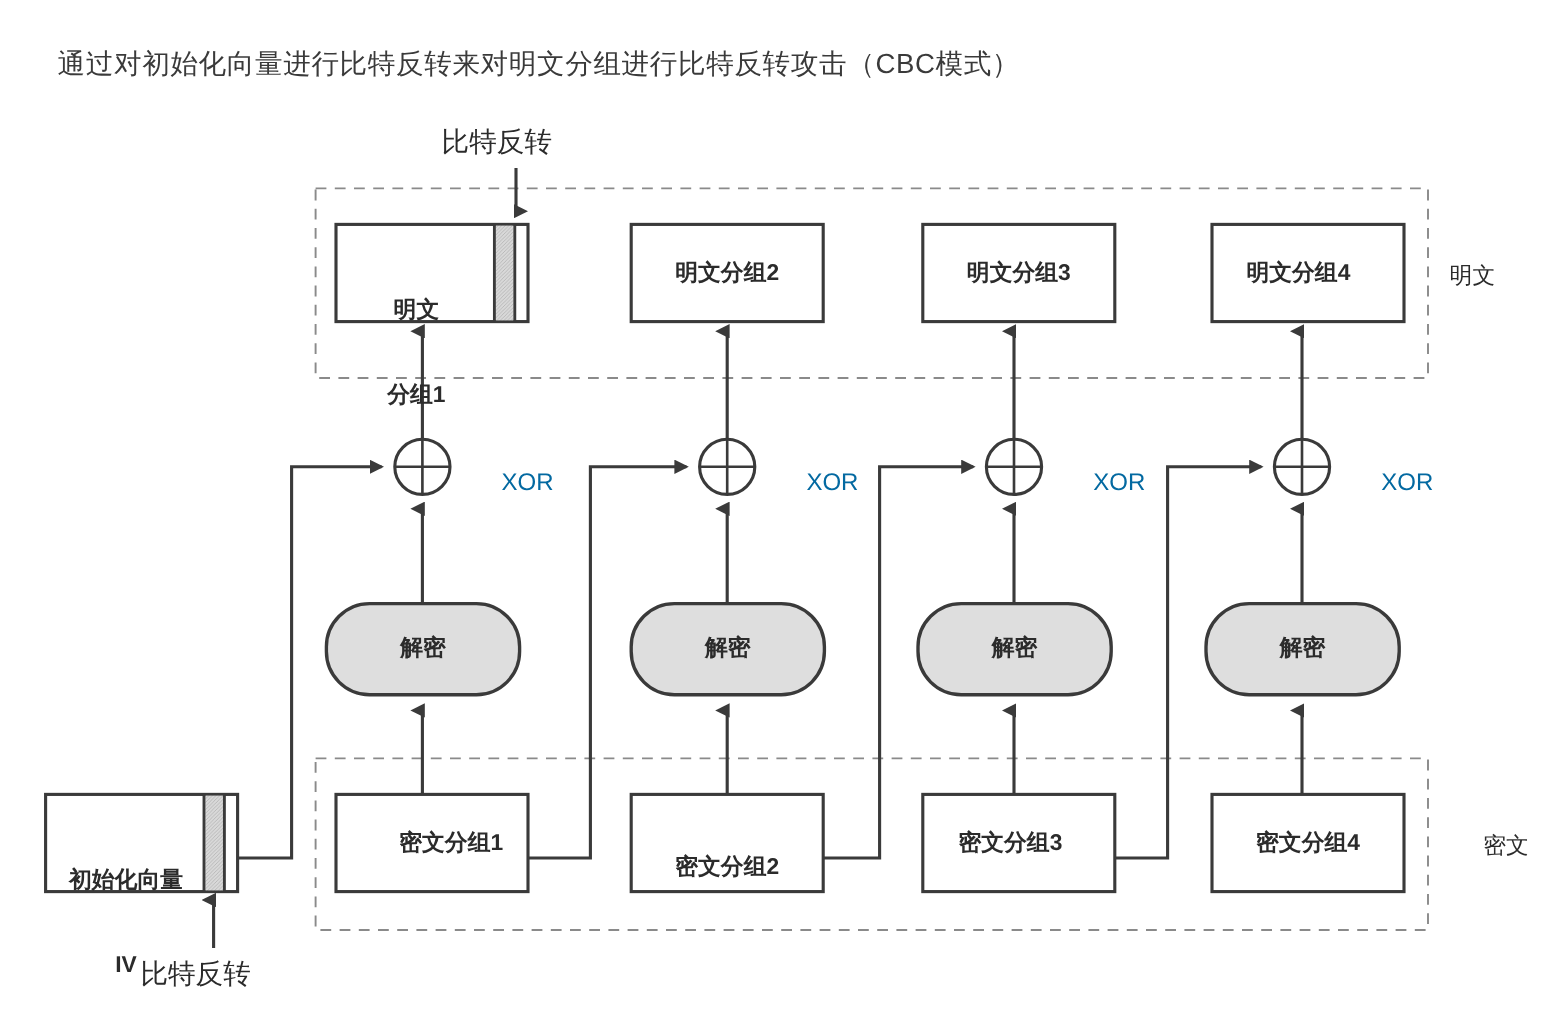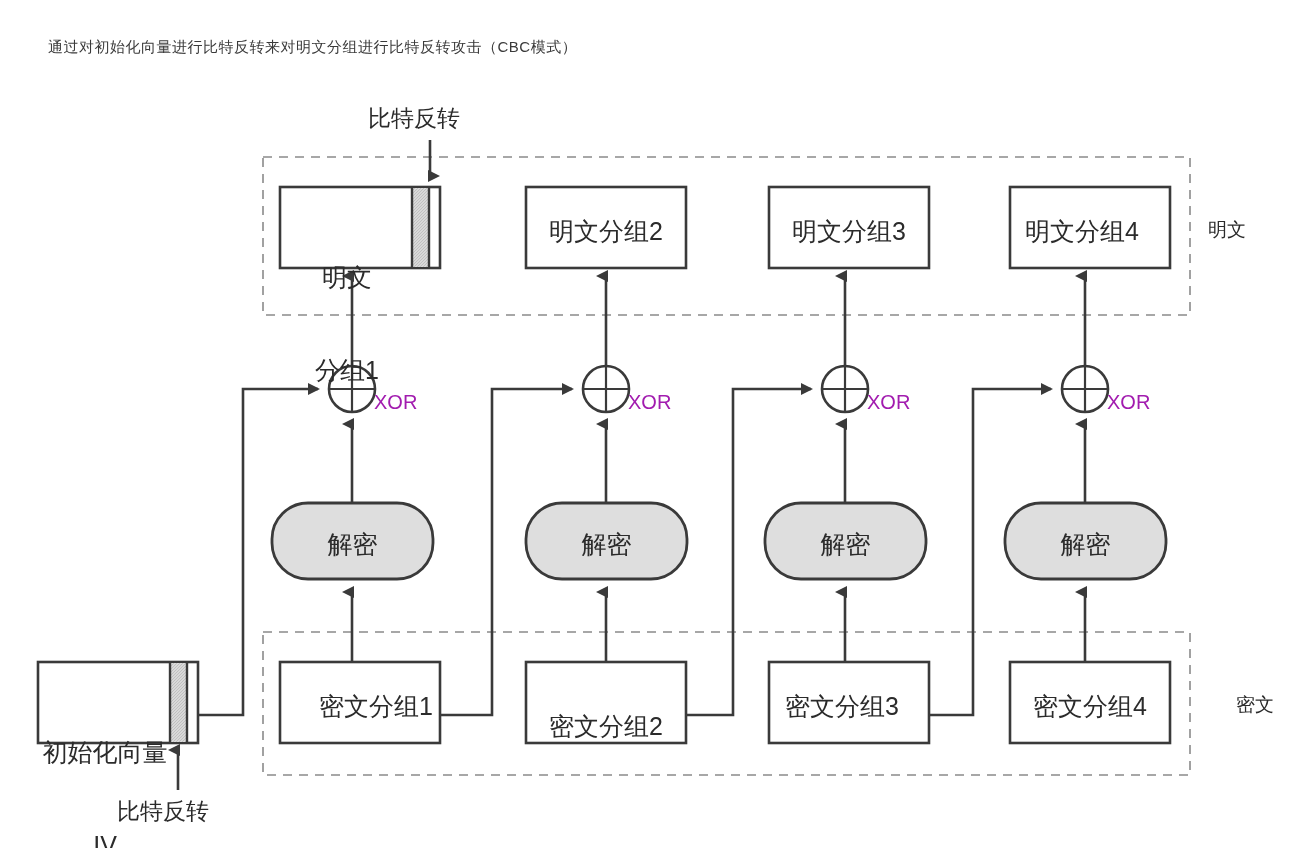--- a/index.html
+++ b/index.html
@@ -18,45 +18,47 @@
   #diagram-root {
     position: absolute;
     left: 0; top: 0;
     width: 1294px;
     height: 848px;
   }
   .title {
     position: absolute;
     left: 48px;
     top: 38px;
-    font-size: 15px;
+    font-size: 23px;
     letter-spacing: 0.5px;
     color: #3a3a3a;
     white-space: nowrap;
   }
   svg.layer {
     position: absolute;
     left: 0; top: 0;
     width: 1294px;
     height: 848px;
   }
   .node-label {
     position: absolute;
     text-align: center;
     color: #2b2b2b;
-    font-size: 25px;
+    font-size: 19px;
     line-height: 1.25;
     white-space: pre;
     pointer-events: none;
+    font-weight: bold;
   }
   .xor-label {
     position: absolute;
     font-size: 20px;
-    color: #a21caf;
+    color: #0369a1;
     white-space: nowrap;
+    margin-left: 44px;
   }
   .region-label {
     position: absolute;
     font-size: 19px;
     color: #2b2b2b;
     white-space: nowrap;
   }
   .flip-label {
     position: absolute;
     font-size: 23px;

